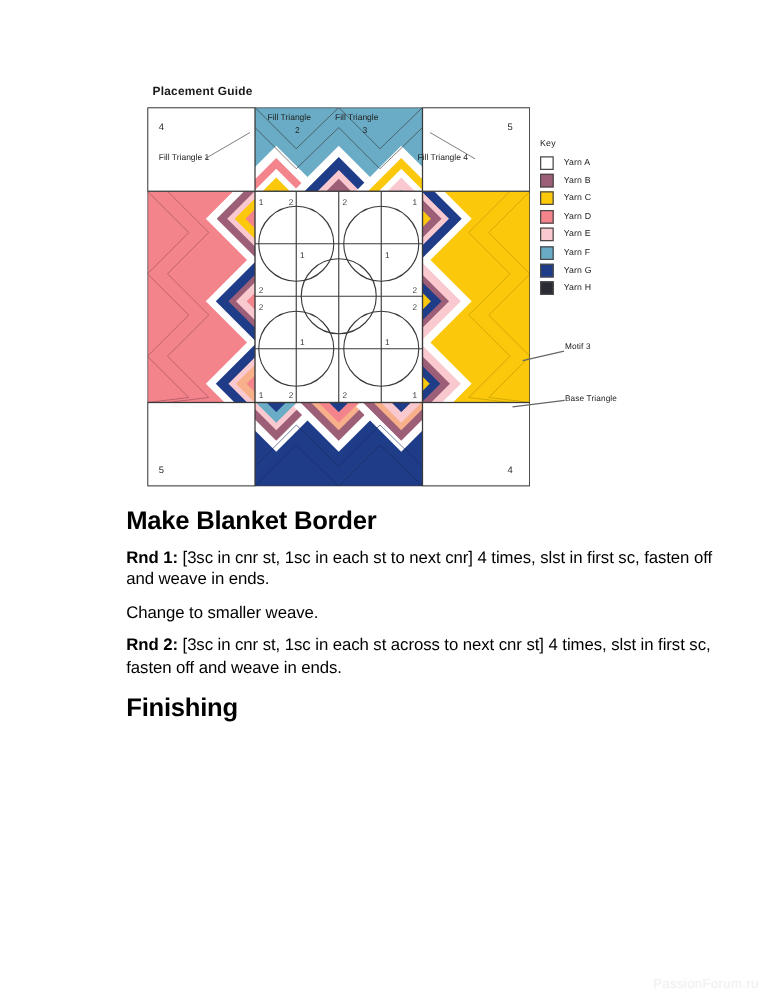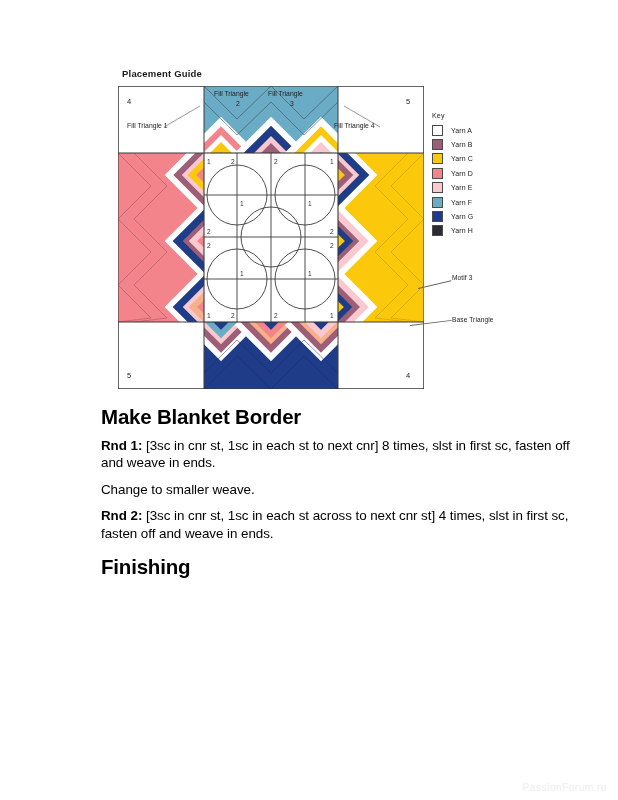--- a/index.html
+++ b/index.html
@@ -399,21 +399,21 @@
     </div>
   </div>
 </div>
 
 <div id="content">
 
   <h2 class="section">Make Blanket Border</h2>
 
 
   <p class="para">
-    <span class="lead">Rnd 1:</span><span> [3sc in cnr st, 1sc in each st to next cnr] 8 times, slst in first sc, fasten off and weave in ends.</span>
+    <span class="lead">Rnd 1:</span><span> [3sc in cnr st, 1sc in each st to next cnr] 4 times, slst in first sc, fasten off and weave in ends.</span>
   </p>
 
   <p class="para">Change to smaller weave.</p>
 
   <p class="para">
     <span class="lead">Rnd 2:</span><span> [3sc in cnr st, 1sc in each st across to next cnr st] 4 times, slst in first sc, fasten off and weave in ends.</span>
   </p>
 
   <h2 class="section second">Finishing</h2>
 

